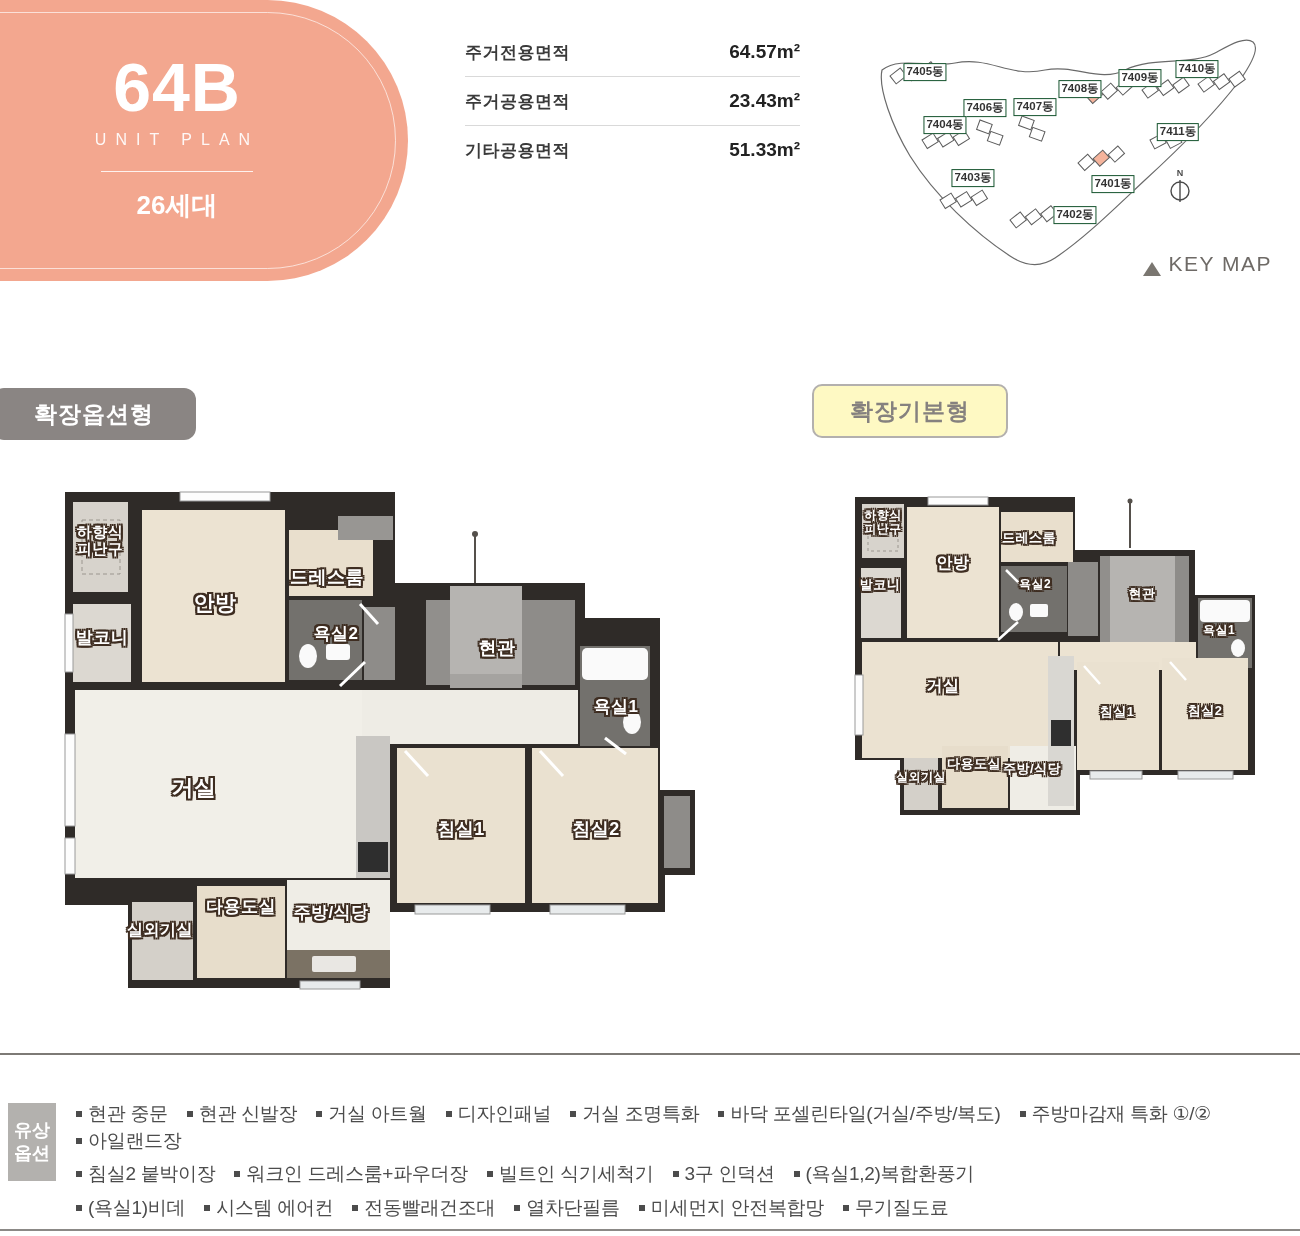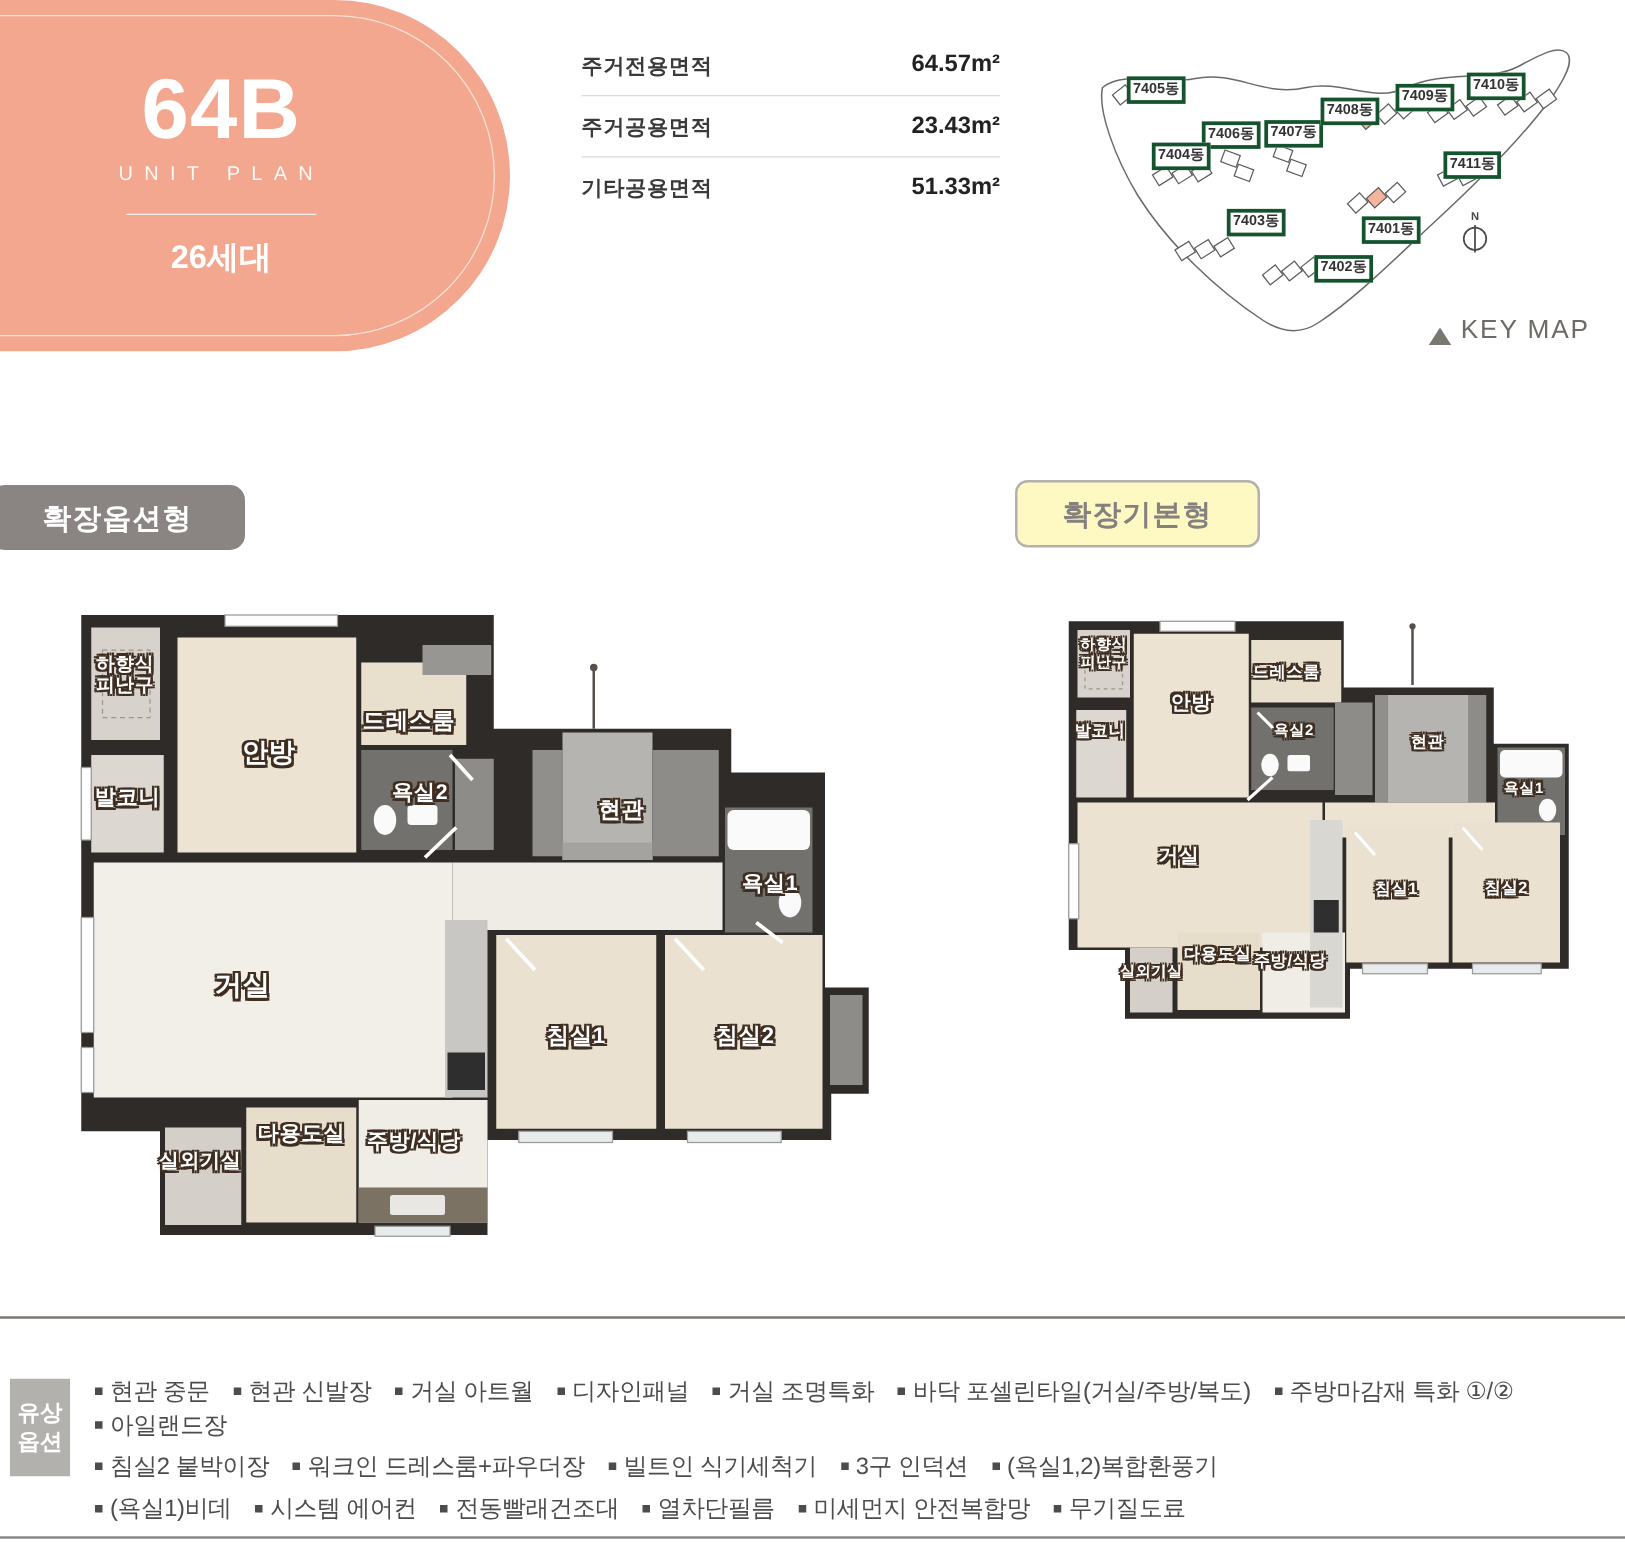--- a/index.html
+++ b/index.html
@@ -21,21 +21,21 @@
   
   .area-table{position:absolute;left:465px;top:28px;width:335px;}
   .area-row{display:flex;align-items:center;justify-content:space-between;height:48px;border-bottom:1px solid #d9d9d9;}
   .area-row:last-child{border-bottom:none;}
   .area-label{font-size:17px;font-weight:700;color:#3a3a3a;letter-spacing:.5px;text-align:center;}
   .area-value{font-size:19px;font-weight:700;color:#222;}
 
   
   .keymap{position:absolute;left:860px;top:28px;width:420px;height:250px;}
   .keymap svg{position:absolute;left:0;top:0;}
-  .bldg-label{position:absolute;transform:translate(-50%,-50%);background:#fff;border:3px solid #14532d;
+  .bldg-label{position:absolute;transform:translate(-50%,-50%);background:#fff;border:1px solid #14532d;
     color:#333;font-size:11.5px;font-weight:700;padding:1px 2px;white-space:nowrap;line-height:1.2;}
   .keymap-title{position:absolute;right:8px;bottom:2px;display:flex;align-items:flex-end;gap:8px;}
   .keymap-tri{width:0;height:0;border-left:9px solid transparent;border-right:9px solid transparent;border-bottom:14px solid #7a7670;}
   .keymap-title span{font-size:21px;color:#6e6a66;letter-spacing:1.5px;font-weight:500;}
 
   
   .sec-option{position:absolute;left:-8px;top:388px;width:204px;height:52px;background:#8a8583;border-radius:12px;
     display:flex;align-items:center;justify-content:center;color:#fff;font-size:23px;font-weight:700;letter-spacing:1px;}
   .sec-basic{position:absolute;left:812px;top:384px;width:196px;height:54px;background:#fef9c3;border:2px solid #b3b0ae;border-radius:10px;
     display:flex;align-items:center;justify-content:center;color:#85817f;font-size:23px;font-weight:700;letter-spacing:1px;box-sizing:border-box;}
@@ -149,21 +149,21 @@
         <circle cx="320" cy="163" r="9" fill="none" stroke="#4a4a4a" stroke-width="1.4"></circle>
         <line x1="320" y1="152" x2="320" y2="174" stroke="#4a4a4a" stroke-width="1.4"></line>
         <text x="320" y="148" text-anchor="middle" font-size="9" font-weight="bold" fill="#4a4a4a">N</text>
       </g>
     </svg>
     <div id="keymap-labels">
         <div class="bldg-label" style="left: 65px; top: 44px;">7405동</div>
         <div class="bldg-label" style="left: 125px; top: 80px;">7406동</div>
         <div class="bldg-label" style="left: 175px; top: 79px;">7407동</div>
         <div class="bldg-label" style="left: 85px; top: 97px;">7404동</div>
-        <div class="bldg-label" style="left: 113px; top: 150px; margin-left: 32px;">7403동</div>
+        <div class="bldg-label" style="left: 113px; top: 150px;">7403동</div>
         <div class="bldg-label" style="left: 215px; top: 187px;">7402동</div>
         <div class="bldg-label" style="left: 253px; top: 156px;">7401동</div>
         <div class="bldg-label" style="left: 220px; top: 61px;">7408동</div>
         <div class="bldg-label" style="left: 280px; top: 50px;">7409동</div>
         <div class="bldg-label" style="left: 337px; top: 41px;">7410동</div>
         <div class="bldg-label" style="left: 318px; top: 104px;">7411동</div>
       </div>
     <div class="keymap-title">
       <div class="keymap-tri"></div>
       <span>KEY MAP</span>

